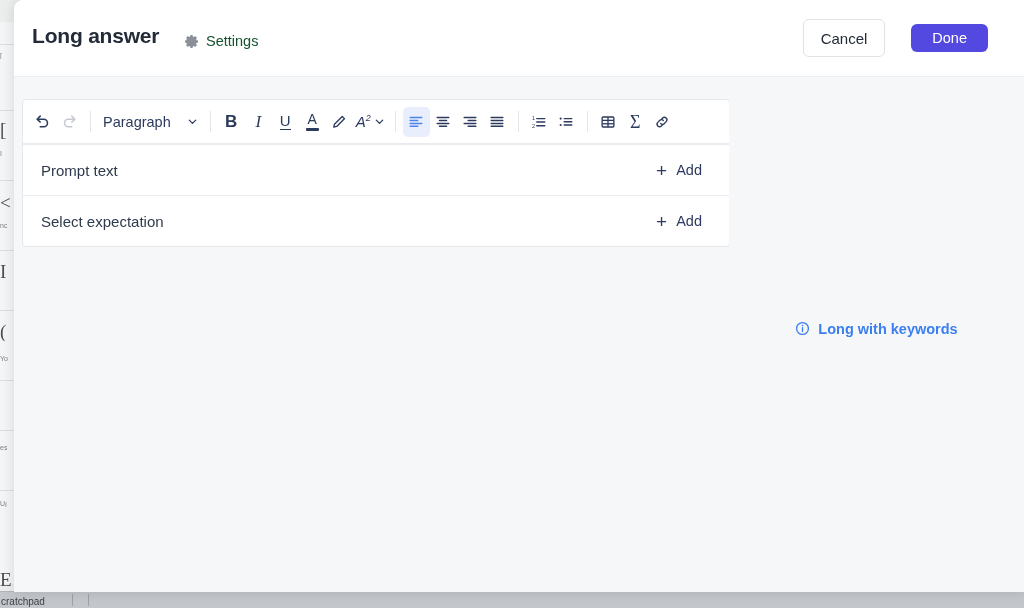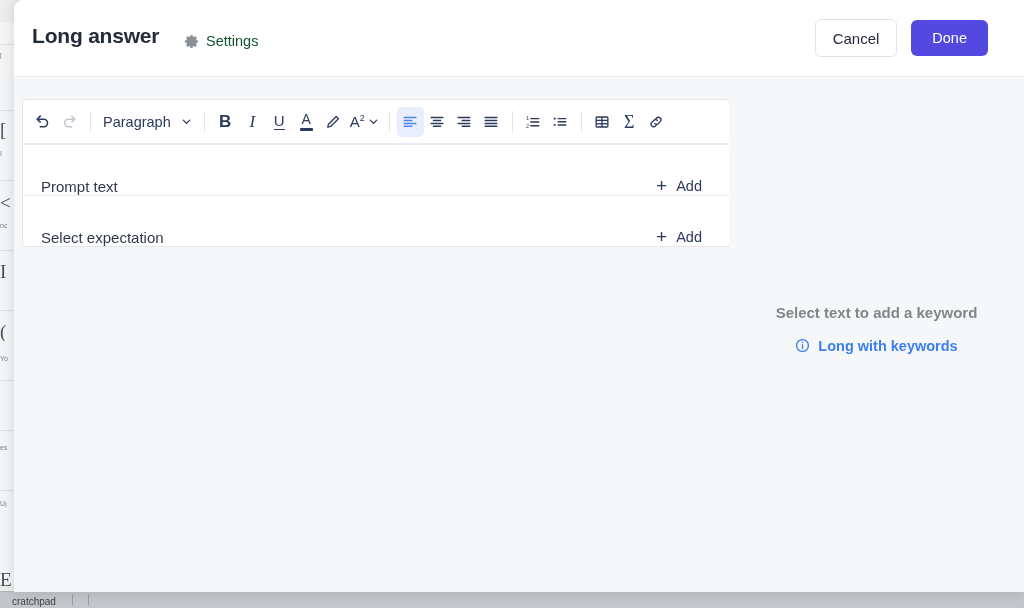--- a/index.html
+++ b/index.html
@@ -69,21 +69,21 @@
     position: absolute;
     left: 0;
     right: 0;
     bottom: 0;
     height: 16px;
     background: #c3c6ca;
     border-top: 1px solid #b0b3b7;
   }
   #bg-taskbar-label {
     position: absolute;
-    left: 12px;
+    left: 1px;
     bottom: 1px;
     font-size: 10px;
     color: #3f4347;
     white-space: nowrap;
   }
   .bg-taskbar-seg {
     position: absolute;
     bottom: 2px;
     width: 1px;
     height: 12px;
@@ -152,30 +152,31 @@
     padding: 0 17px;
     border: 1px solid #dfe2e6;
     border-radius: 6px;
     background: #fff;
     color: #232b38;
     font-size: 15px;
     font-family: inherit;
     cursor: pointer;
   }
   #done-btn {
-    height: 36px;
+    height: 28px;
     min-width: 76px;
     padding: 0 21px;
     border: none;
     border-radius: 6px;
     background: #5349e0;
     color: #ffffff;
     font-size: 14.5px;
     font-family: inherit;
     cursor: pointer;
+    margin-left: 12px;
   }
 
   
   #modal-body {
     position: absolute;
     left: 0;
     right: 0;
     top: 77px;
     bottom: 0;
     background: #f6f7f8;
@@ -253,21 +254,21 @@
   .tb-sep {
     width: 1px;
     height: 21px;
     background: #e2e5ea;
     margin: 0 7px;
     flex: none;
   }
   #paragraph-btn {
     display: flex;
     align-items: center;
-    gap: 10px;
+    gap: 16px;
     height: 28px;
     padding: 0 5px;
     border: none;
     background: transparent;
     color: #2c3a5d;
     font-size: 14.5px;
     font-family: inherit;
     cursor: pointer;
     border-radius: 5px;
   }
@@ -294,20 +295,21 @@
   .tb-colorA .bar {
     width: 13px;
     height: 3.5px;
     background: #2c3a5d;
     margin-top: 2px;
     border-radius: 1px;
   }
   .tb-sup {
     font-size: 15px;
     line-height: 1;
+    font-style: italic;
   }
   .tb-sup sup { font-size: 9px; }
 
   
   #editor-area {
     height: 266px;
     padding: 17px 18px 0 18px;
     box-sizing: border-box;
     cursor: text;
   }
@@ -317,21 +319,21 @@
     color: #3f4348;
     line-height: 1.45;
   }
 
   
   .field-row {
     position: relative;
     height: 50px;
     border-top: 1px solid #e9ebee;
     display: flex;
-    align-items: flex-end;
+    align-items: center;
     padding: 0 18px;
   }
   .field-label {
     font-size: 15px;
     color: #2f3a4c;
   }
   .field-add {
     position: absolute;
     right: 27px;
     display: flex;
@@ -624,21 +626,20 @@
         <span class="field-label">Select expectation</span>
         <button class="field-add">
           <span class="plus">+</span>
           <span>Add</span>
         </button>
       </div>
     </div>
 
     <div id="keyword-panel">
       <div id="keyword-panel-inner">
-        <div id="keyword-hint">Select text to add a keyword</div>
         <a id="help-link">
           <span class="info-circle">
             <svg viewBox="0 0 16 16" width="15" height="15" fill="none" stroke="currentColor" stroke-width="1.4" aria-hidden="true">
               <circle cx="8" cy="8" r="6.3"></circle>
               <line x1="8" y1="7.2" x2="8" y2="11.3" stroke-linecap="round"></line>
               <circle cx="8" cy="4.8" r="0.85" fill="currentColor" stroke="none"></circle>
             </svg>
           </span>
           <span>Long with keywords</span>
         </a>

